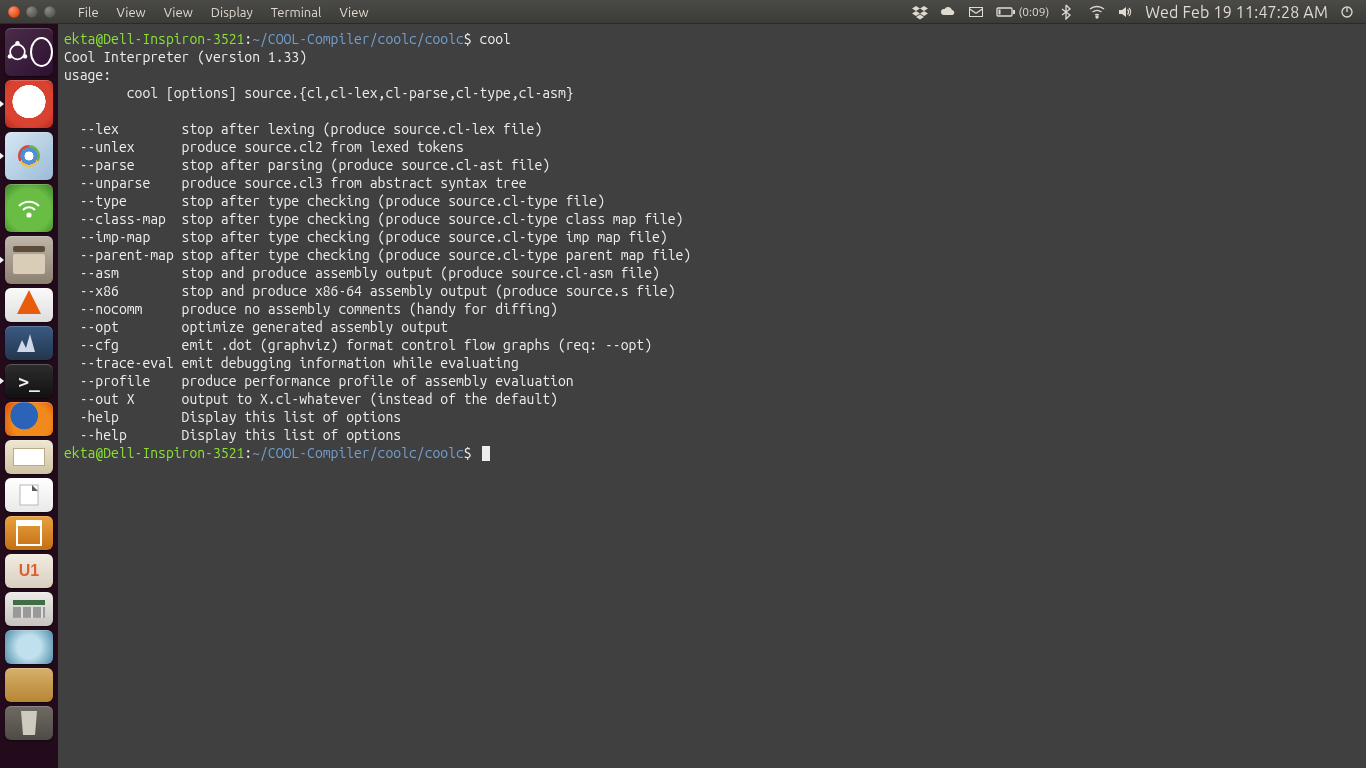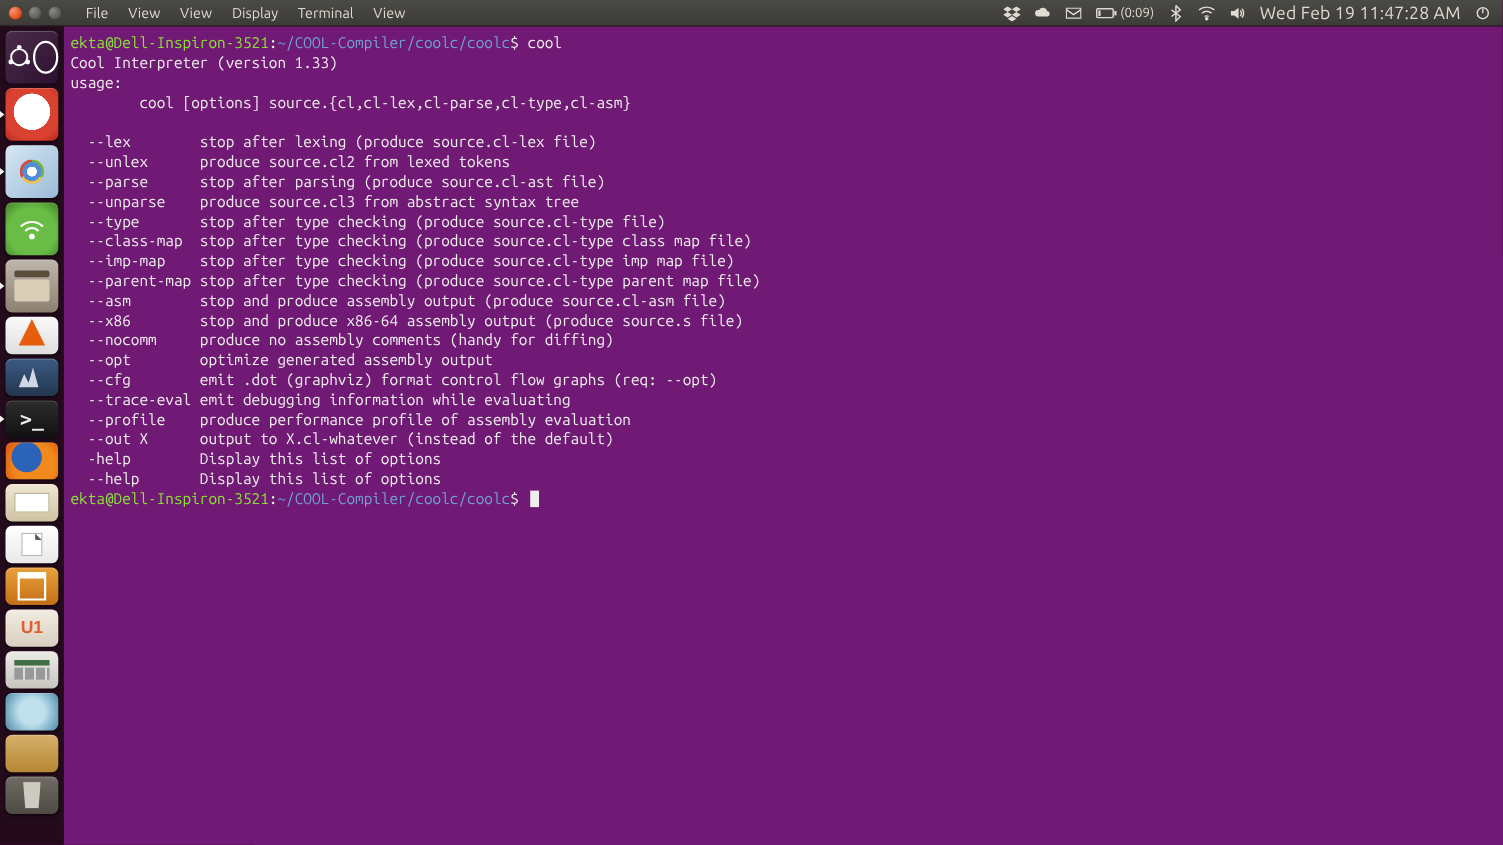--- a/index.html
+++ b/index.html
@@ -16,21 +16,21 @@
     z-index: 100;
   }
   .window-controls { display:flex; gap:6px; padding:0 8px; align-items:center;}
   .wc { width:12px; height:12px; border-radius:50%; display:inline-block; box-shadow: inset 0 0 1px rgba(0,0,0,.6);}
   .wc.close{background:radial-gradient(circle at 30% 30%,#f79674,#e95420 60%,#c6370e);}
   .wc.min  {background:radial-gradient(circle at 30% 30%,#8b8a85,#5f5e59 60%,#4a4945);}
   .wc.max  {background:radial-gradient(circle at 30% 30%,#8b8a85,#5f5e59 60%,#4a4945);}
   .menus { display:flex; gap:2px; margin-left:6px;}
   .menus span { padding: 3px 8px; cursor:default;}
   .tray { margin-left:auto; display:flex; align-items:center; gap:12px; padding-right:10px; font-size:12px;}
-  .tray .ic { width:16px; height:16px; display:inline-flex; align-items:center; justify-content:center; color:#dfdbd2;}
+  .tray .ic { width:16px; height:16px; display:inline-flex; align-items:center; justify-content:space-between; color:#dfdbd2;}
   .clock { font-size:16px; letter-spacing:.2px;}
 
   
   .launcher {
     position:absolute; top:24px; left:0; bottom:0; width:58px;
     background: rgba(30,20,28,.55);
     display:flex; flex-direction:column; align-items:center;
     padding-top:4px; gap:4px;
     z-index:50;
   }
@@ -75,21 +75,21 @@
        linear-gradient(#3f6d46,#3f6d46) top/100% 30% no-repeat,
        repeating-linear-gradient(90deg,#999 0 8px,#ddd 8px 10px) bottom/100% 60% no-repeat;}
   .disk{background:radial-gradient(circle at 50% 50%,#bfe0ec 0 40%,#4b89a7 100%);}
   .folder{background:linear-gradient(#d6b06a,#b68634);}
   .trash{background:linear-gradient(#6f6b64,#4e4b45);}
   .trash::after{content:"";width:20px;height:24px;background:#cfcac0;clip-path:polygon(10% 0,90% 0,80% 100%,20% 100%);}
 
   
   .terminal {
     position:absolute; top:24px; left:58px; right:0; bottom:0;
-    background:#701a75;
+    background:#404040;
     color:#eeeeec;
     font: 14px/18px "Ubuntu Mono","DejaVu Sans Mono",monospace;
     padding: 6px 6px;
     white-space: pre;
     overflow:hidden;
   }
   .prompt-user{color:#8ae234;}
   .prompt-path{color:#729fcf;}
   .prompt-sep{color:#eeeeec;}
   .cursor{display:inline-block;width:8px;height:15px;background:#eeeeec;vertical-align:text-bottom;margin-left:2px;}

